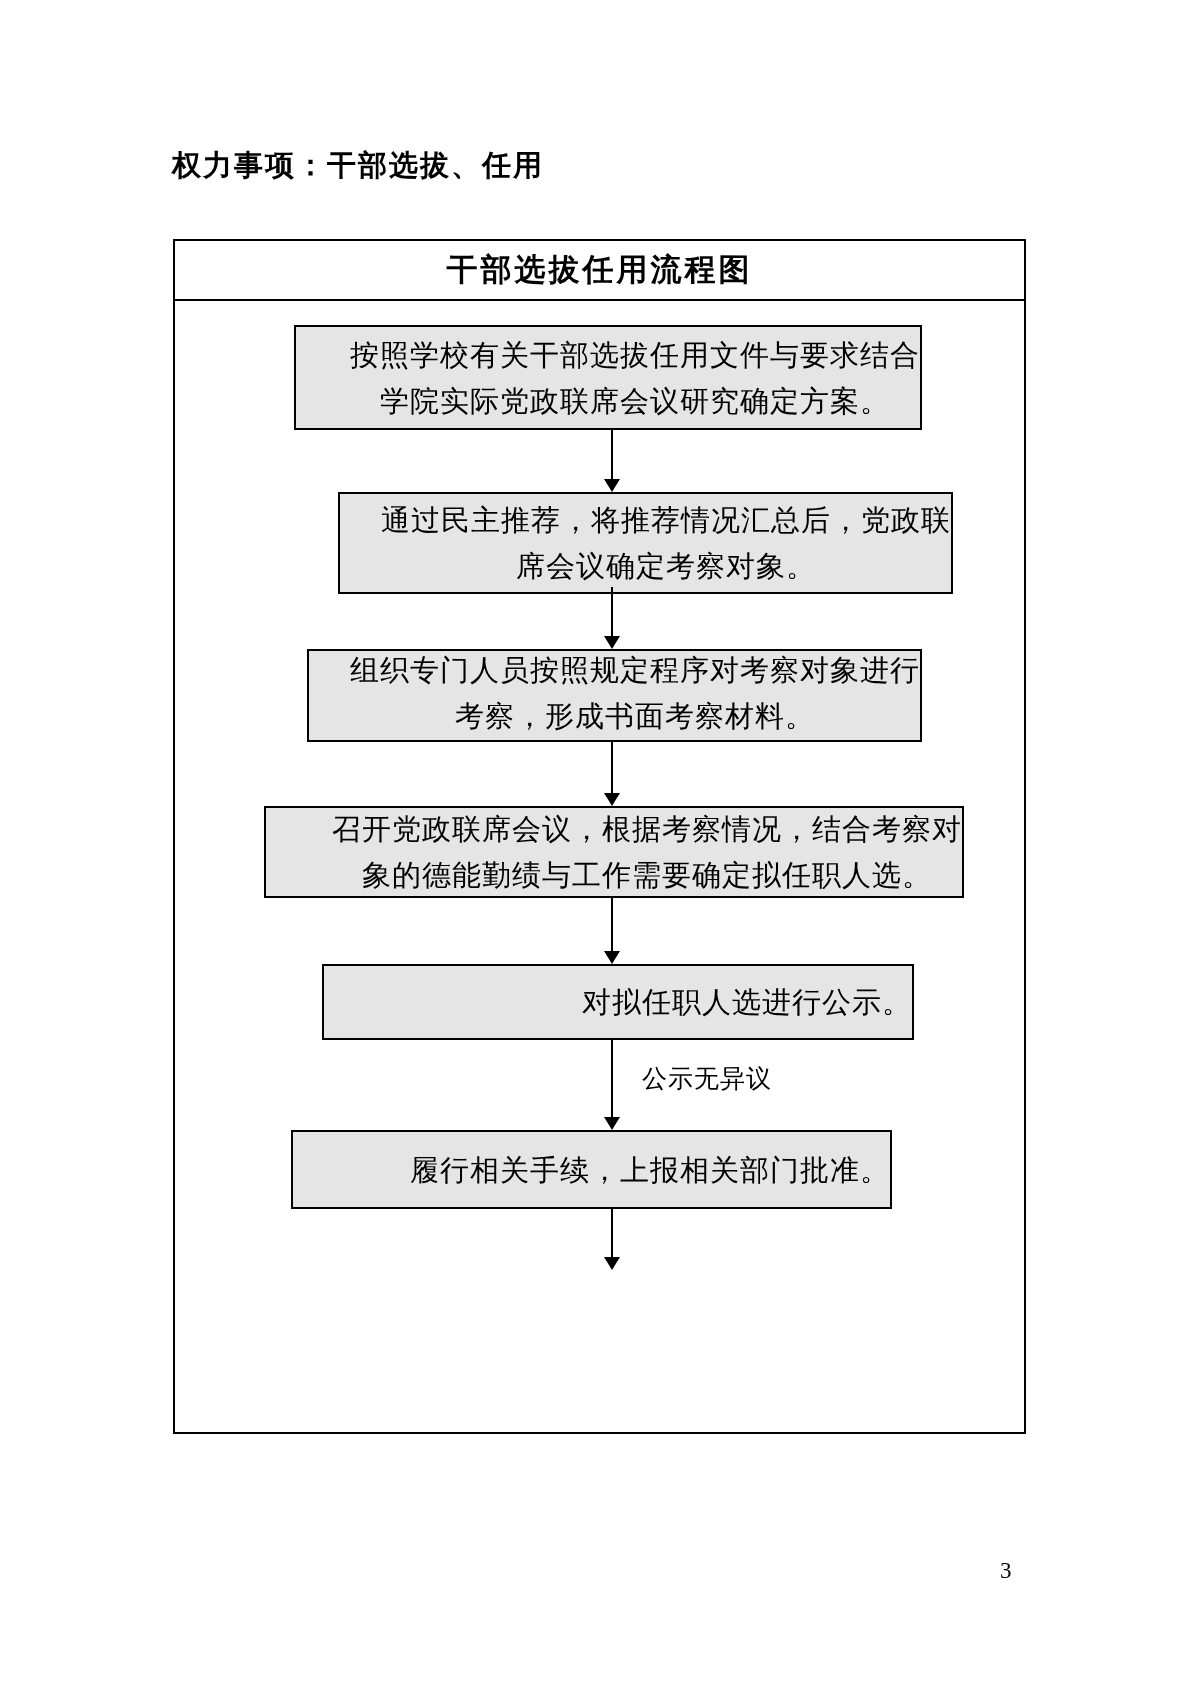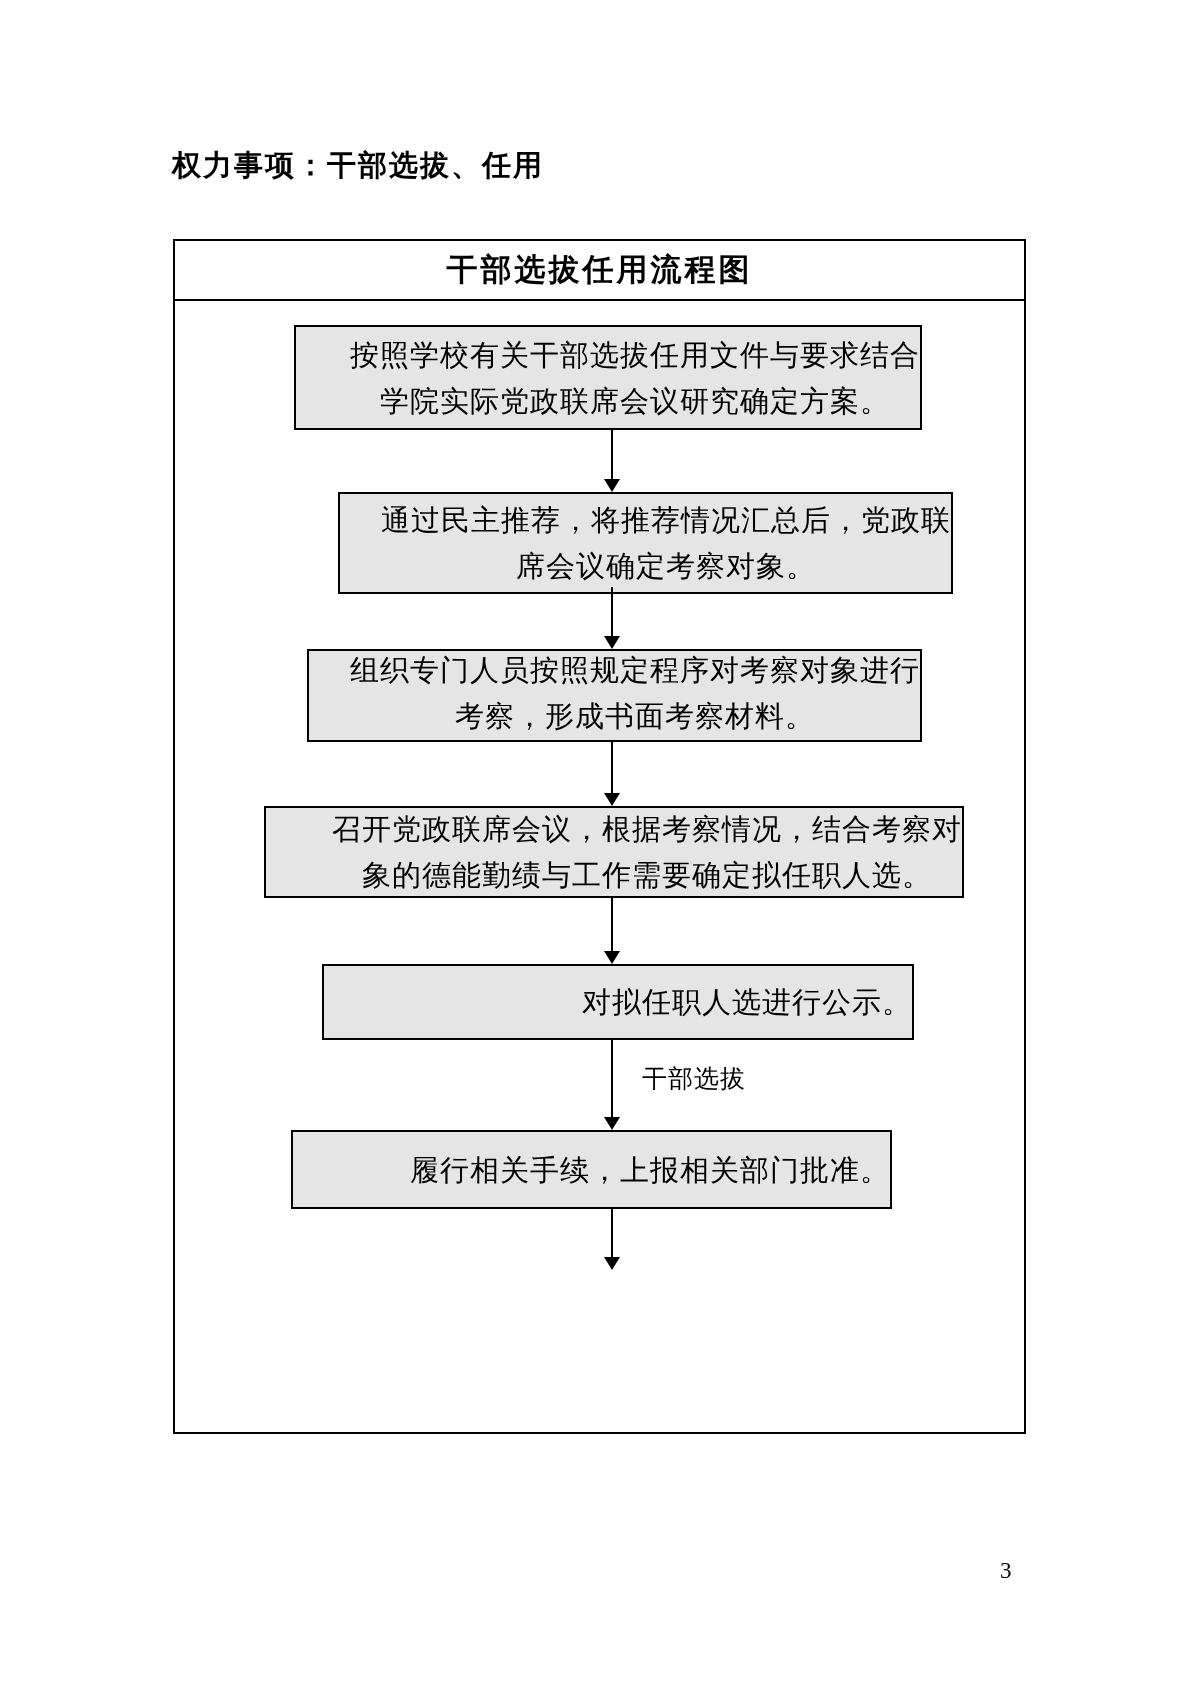--- a/index.html
+++ b/index.html
@@ -157,21 +157,21 @@
   </div>
 
   <div class="arrow arrow-4"></div>
 
   <div class="step-box box-5">
     <div class="step-text">对拟任职人选进行公示。</div>
   </div>
 
   <div class="arrow arrow-5"></div>
 
-  <div class="arrow-label">干部选拔</div>
+  <div class="arrow-label">公示无异议</div>
 
   <div class="step-box box-6">
     <div class="step-text">履行相关手续，上报相关部门批准。</div>
   </div>
 
   <div class="arrow arrow-6"></div>
 
 
 </div>
 

